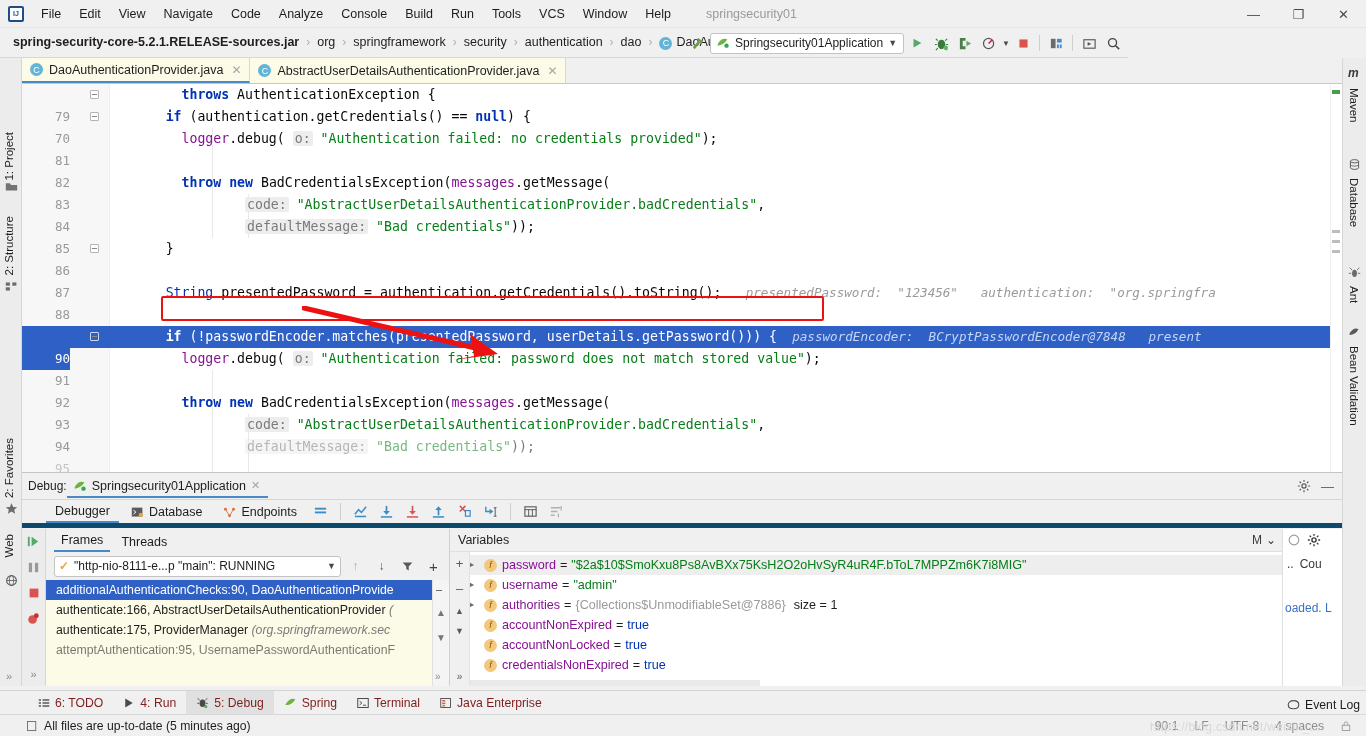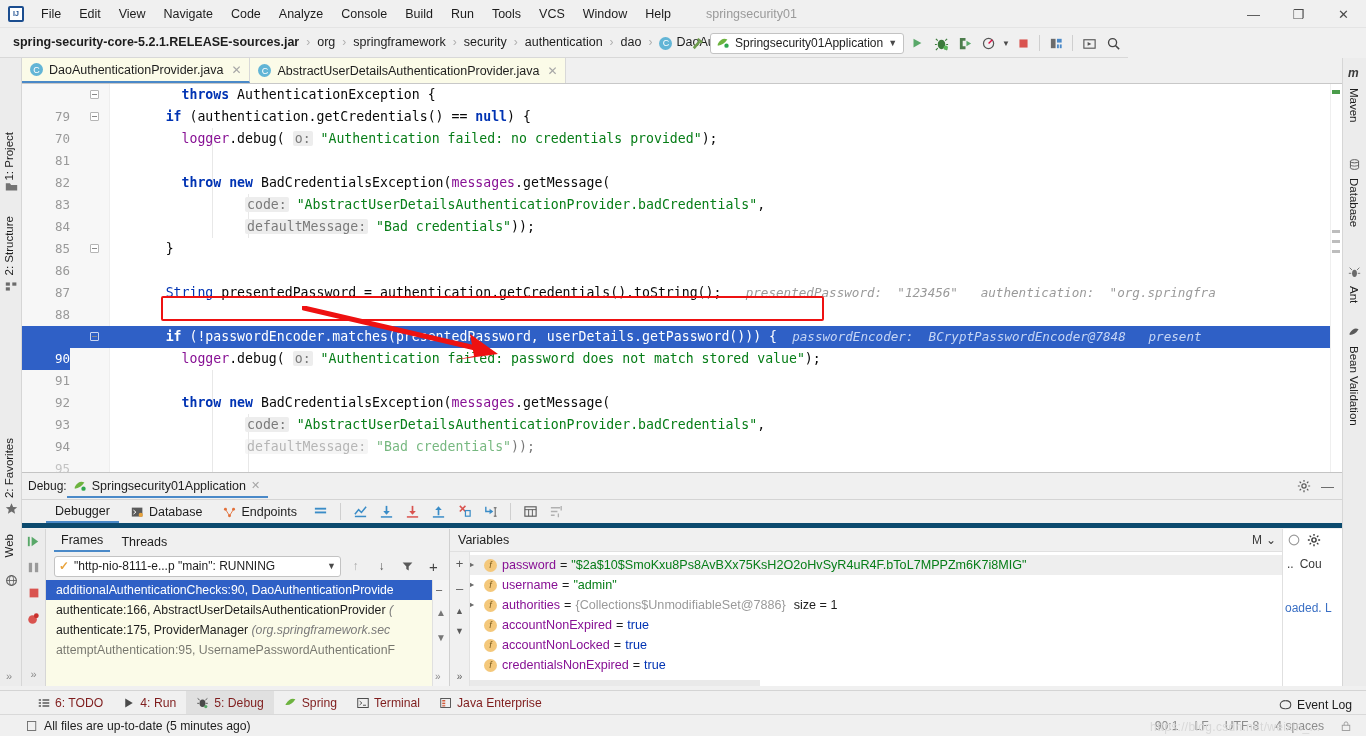--- a/index.html
+++ b/index.html
@@ -993,21 +993,21 @@
       <span class="sitem">4 spaces</span>
       <span class="sitem">
         <svg class="icon-svg" width="12" height="12" viewBox="0 0 16 16">
             <rect x="3" y="7" width="10" height="7" fill="none" stroke="#9a9a9a" stroke-width="1.2"></rect>
             <path d="M5.5 7 V5 a2.5 2.5 0 0 1 5 0 V7" fill="none" stroke="#9a9a9a" stroke-width="1.2"></path>
           </svg>
       </span>
     </div>
   </div>
 
-  <div style="position:absolute; right:14px; bottom:24px; display:flex; align-items:center; gap:5px; font-size:12.2px; color:#1d1d1d;">
+  <div style="position:absolute; right:6px; bottom:24px; display:flex; align-items:center; gap:5px; font-size:12.2px; color:#1d1d1d;">
     <span>
       <svg class="icon-svg" width="13" height="13" viewBox="0 0 16 16">
           <path d="M8 2 C4 2 1.5 4.3 1.5 7 C1.5 9.7 4 12 8 12 L8 12" fill="none" stroke="#4a4a4a" stroke-width="1.3"></path>
           <path d="M8 2 C12 2 14.5 4.3 14.5 7 C14.5 9.7 12 12 8 12" fill="none" stroke="#4a4a4a" stroke-width="1.3"></path>
         </svg>
     </span>
     <span>Event Log</span>
   </div>
 
   <div class="wm">https://blog.csdn.net/weixin_...</div>

